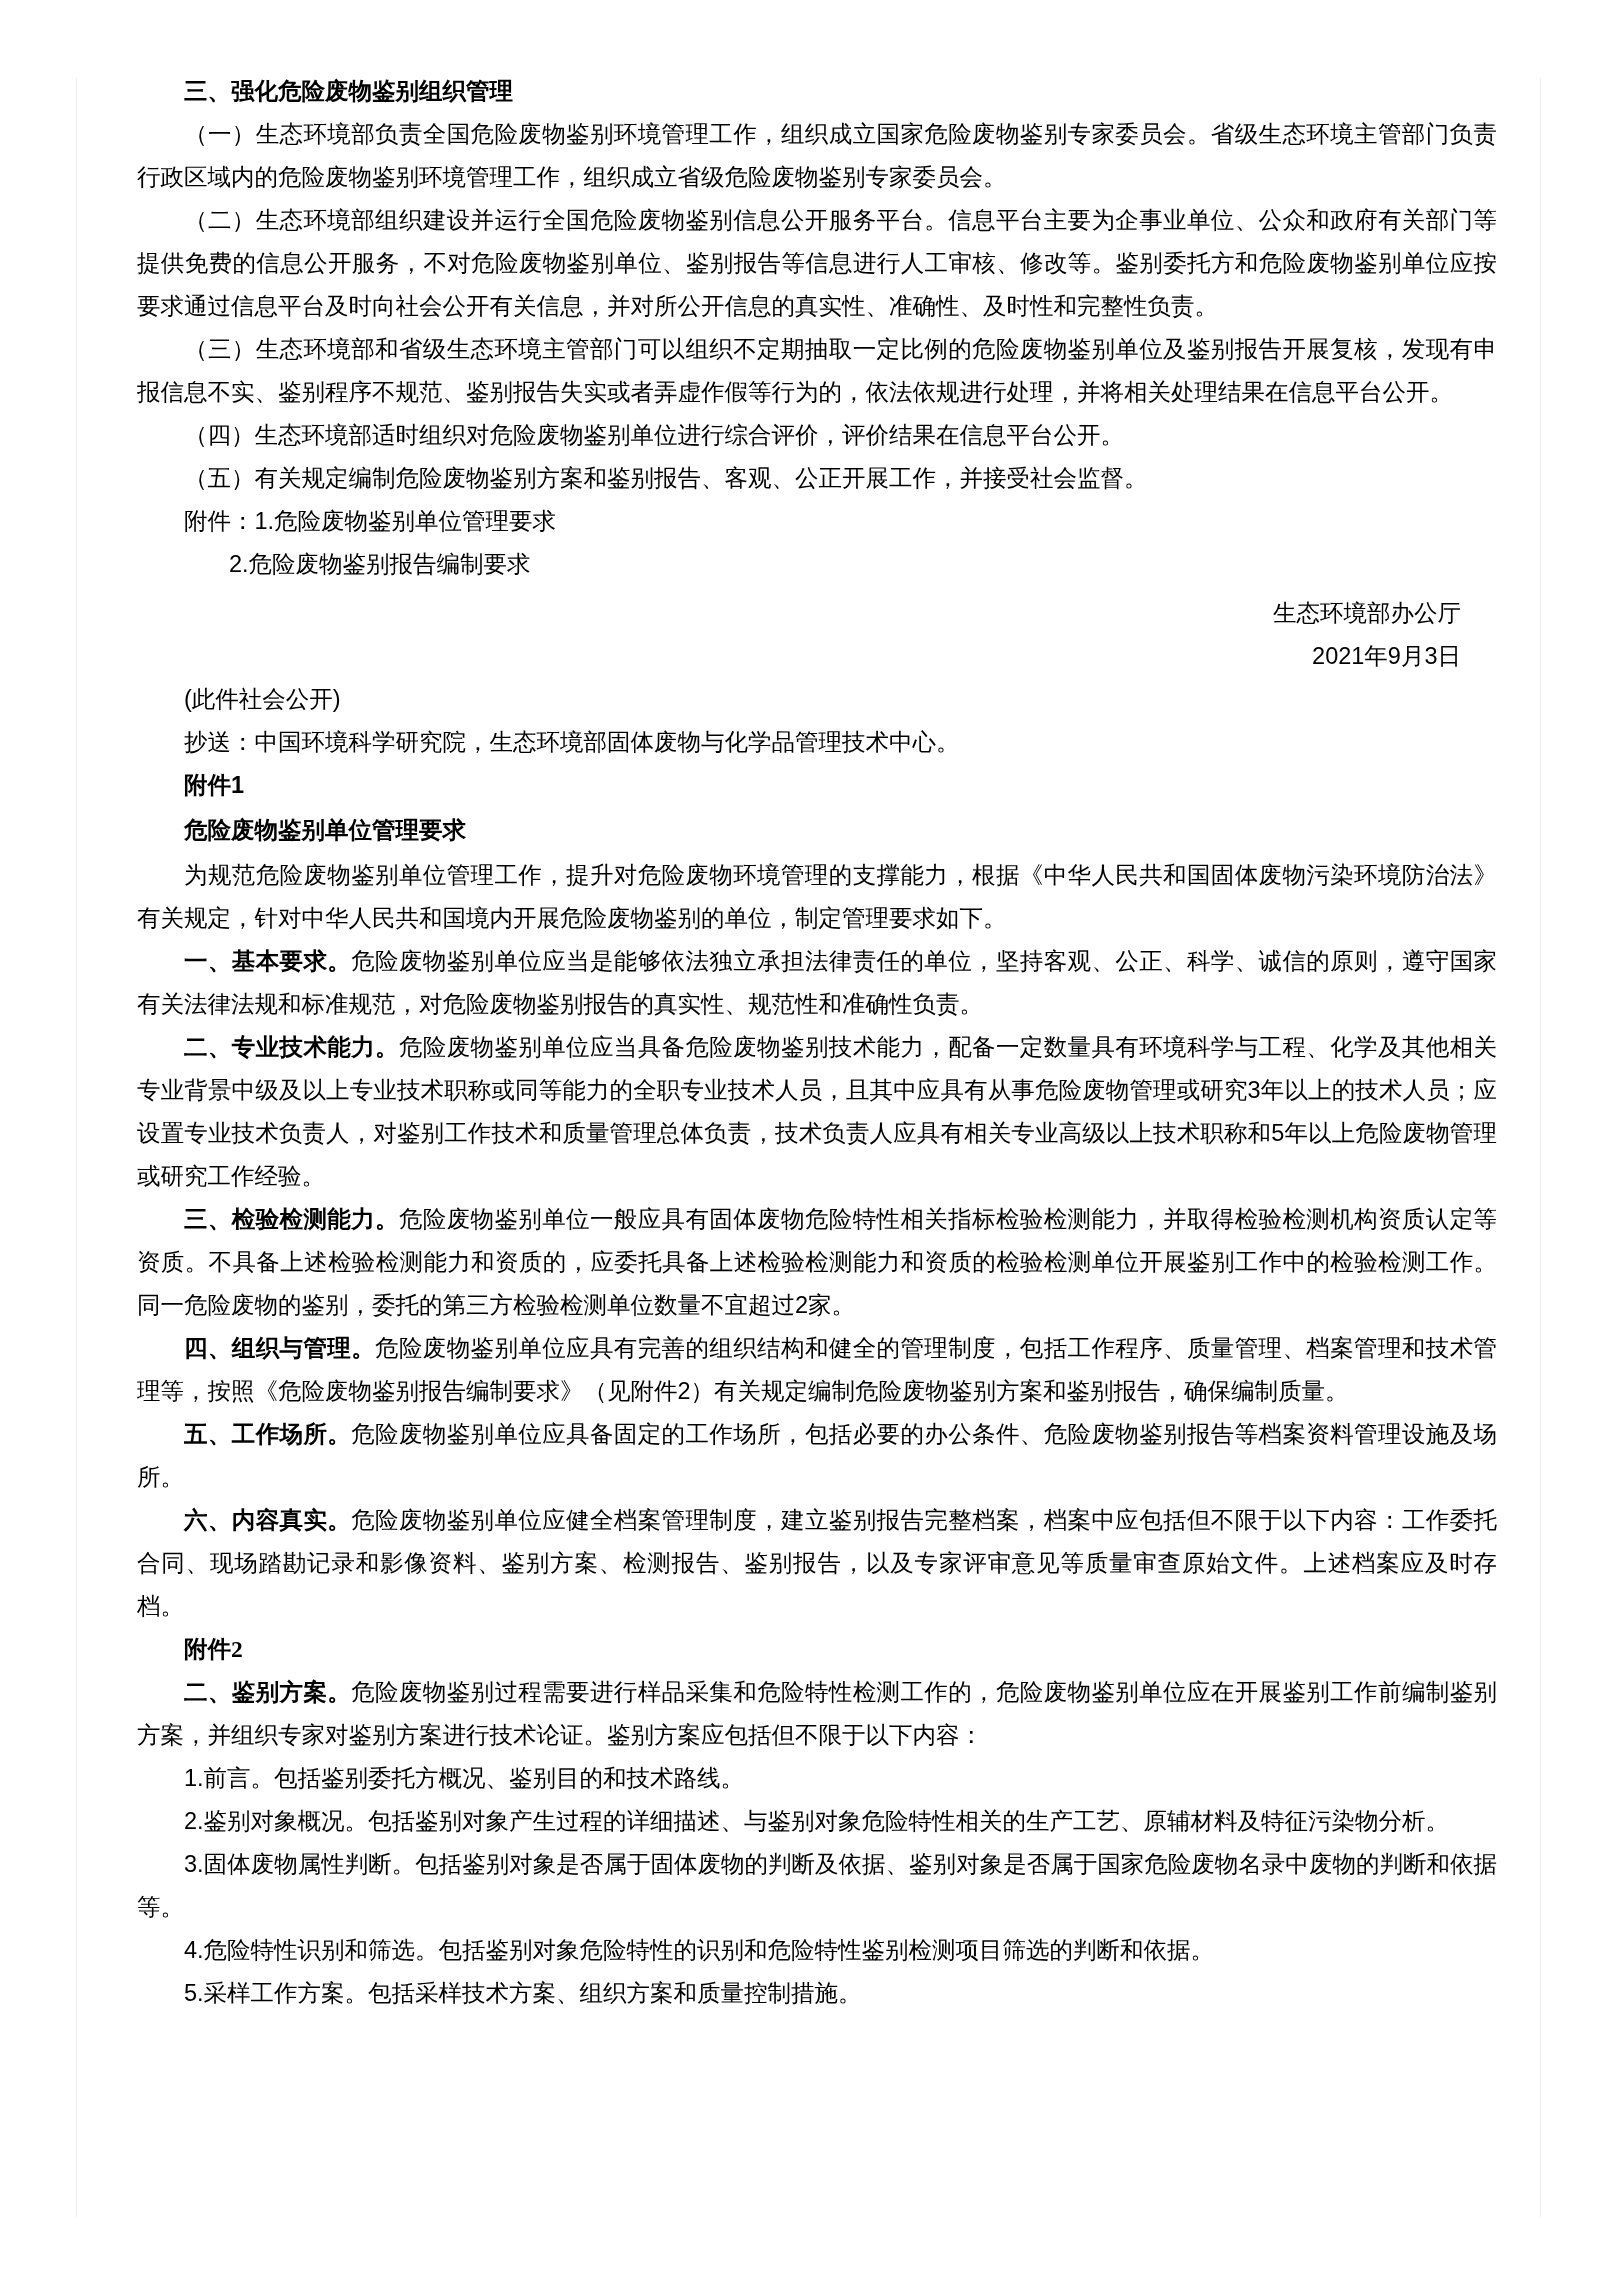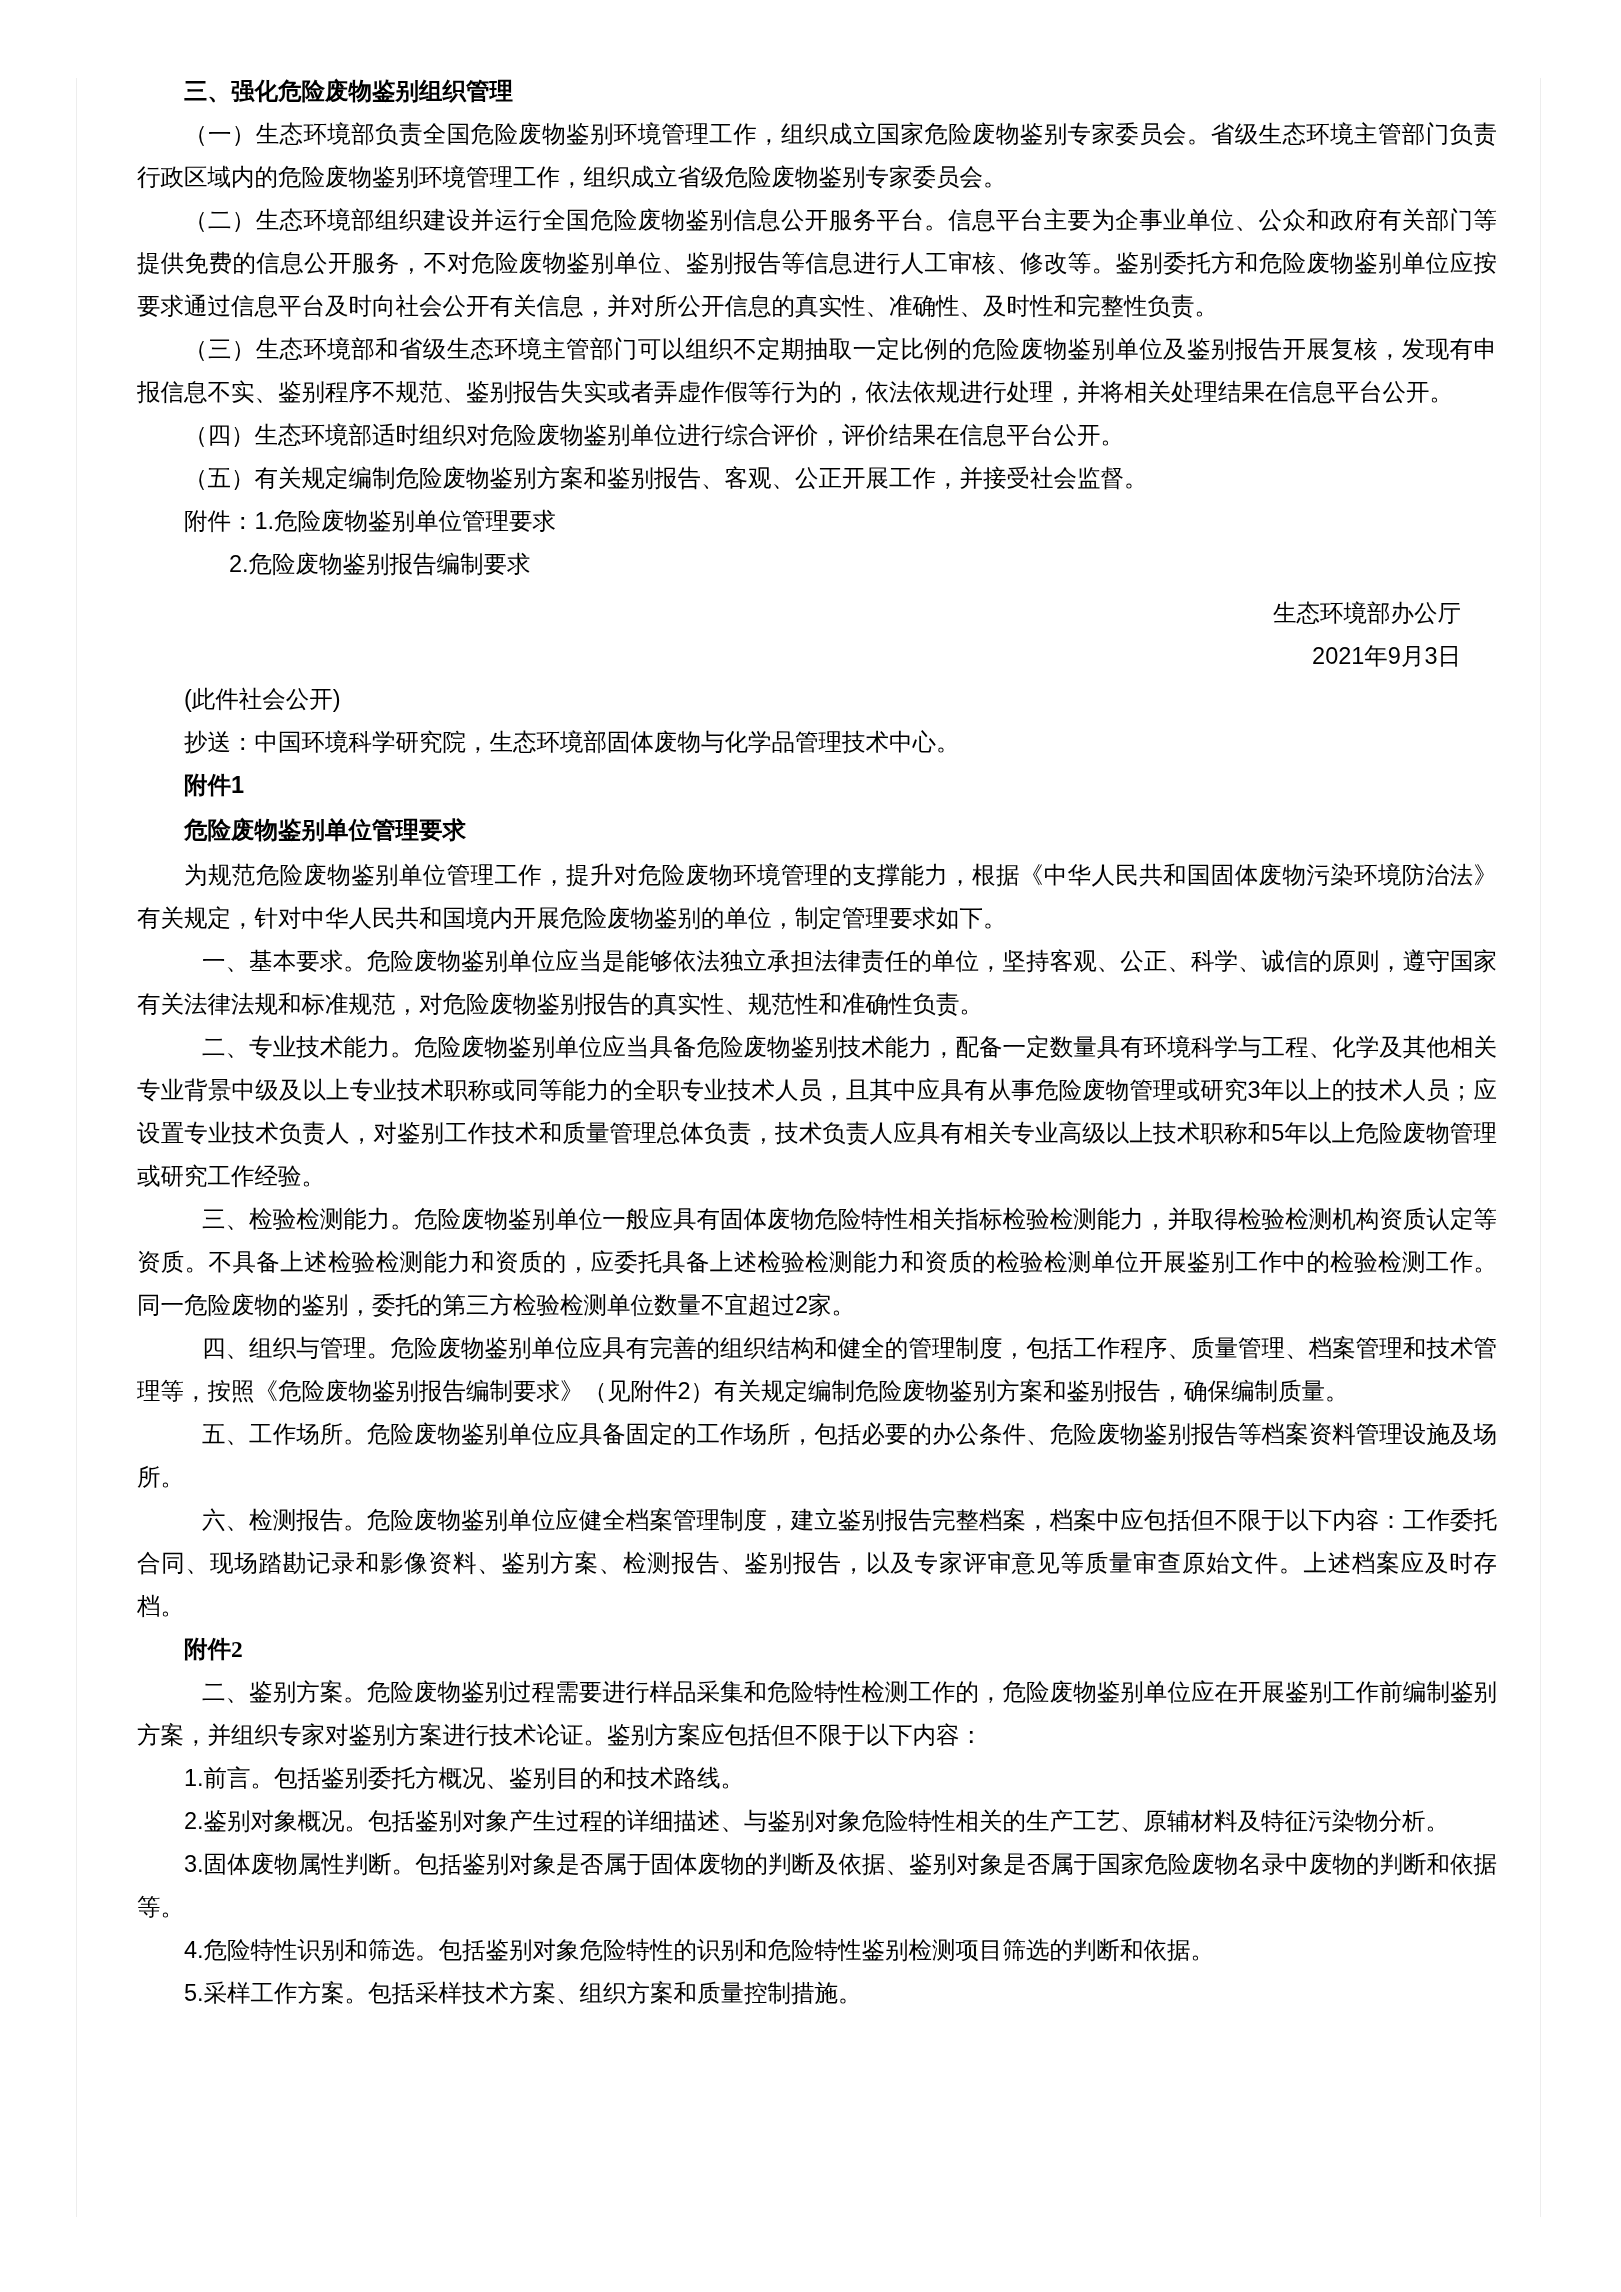--- a/index.html
+++ b/index.html
@@ -63,22 +63,21 @@
     margin-top: 39px;
     font-family: Liberation Serif, serif;
   }
   .doc-title {
     text-align: left;
     font-weight: bold;
     text-indent: 2em;
     margin: 2px 0 2px 0 !important;
   }
   .lead {
-    font-weight: normal;
-    margin-left: 18px;
+    font-weight: bold;
   }
 </style>
 </head>
 <body>
 
 <div class="paper">
   <div class="content">
 
     <p class="section-heading">三、强化危险废物鉴别组织管理</p>
 
@@ -104,21 +103,21 @@
     <p class="att-label att1-label">附件1</p>
     <p class="doc-title">危险废物鉴别单位管理要求</p>
     <p>为规范危险废物鉴别单位管理工作，提升对危险废物环境管理的支撑能力，根据《中华人民共和国固体废物污染环境防治法》有关规定，针对中华人民共和国境内开展危险废物鉴别的单位，制定管理要求如下。</p>
 
     <div>
         <p><span class="lead">一、基本要求。</span><span>危险废物鉴别单位应当是能够依法独立承担法律责任的单位，坚持客观、公正、科学、诚信的原则，遵守国家有关法律法规和标准规范，对危险废物鉴别报告的真实性、规范性和准确性负责。</span></p>
         <p><span class="lead">二、专业技术能力。</span><span>危险废物鉴别单位应当具备危险废物鉴别技术能力，配备一定数量具有环境科学与工程、化学及其他相关专业背景中级及以上专业技术职称或同等能力的全职专业技术人员，且其中应具有从事危险废物管理或研究3年以上的技术人员；应设置专业技术负责人，对鉴别工作技术和质量管理总体负责，技术负责人应具有相关专业高级以上技术职称和5年以上危险废物管理或研究工作经验。</span></p>
         <p><span class="lead">三、检验检测能力。</span><span>危险废物鉴别单位一般应具有固体废物危险特性相关指标检验检测能力，并取得检验检测机构资质认定等资质。不具备上述检验检测能力和资质的，应委托具备上述检验检测能力和资质的检验检测单位开展鉴别工作中的检验检测工作。同一危险废物的鉴别，委托的第三方检验检测单位数量不宜超过2家。</span></p>
         <p><span class="lead">四、组织与管理。</span><span>危险废物鉴别单位应具有完善的组织结构和健全的管理制度，包括工作程序、质量管理、档案管理和技术管理等，按照《危险废物鉴别报告编制要求》（见附件2）有关规定编制危险废物鉴别方案和鉴别报告，确保编制质量。</span></p>
         <p><span class="lead">五、工作场所。</span><span>危险废物鉴别单位应具备固定的工作场所，包括必要的办公条件、危险废物鉴别报告等档案资料管理设施及场所。</span></p>
-        <p><span class="lead">六、检测报告。</span><span>危险废物鉴别单位应健全档案管理制度，建立鉴别报告完整档案，档案中应包括但不限于以下内容：工作委托合同、现场踏勘记录和影像资料、鉴别方案、检测报告、鉴别报告，以及专家评审意见等质量审查原始文件。上述档案应及时存档。</span></p>
+        <p><span class="lead">六、内容真实。</span><span>危险废物鉴别单位应健全档案管理制度，建立鉴别报告完整档案，档案中应包括但不限于以下内容：工作委托合同、现场踏勘记录和影像资料、鉴别方案、检测报告、鉴别报告，以及专家评审意见等质量审查原始文件。上述档案应及时存档。</span></p>
       </div>
 
     <p class="att-label att2-label">附件2</p>
 
     <div>
         <p><span class="lead">二、鉴别方案。</span><span>危险废物鉴别过程需要进行样品采集和危险特性检测工作的，危险废物鉴别单位应在开展鉴别工作前编制鉴别方案，并组织专家对鉴别方案进行技术论证。鉴别方案应包括但不限于以下内容：</span></p>
       </div>
 
     <div>
         <p>1.前言。包括鉴别委托方概况、鉴别目的和技术路线。</p>

